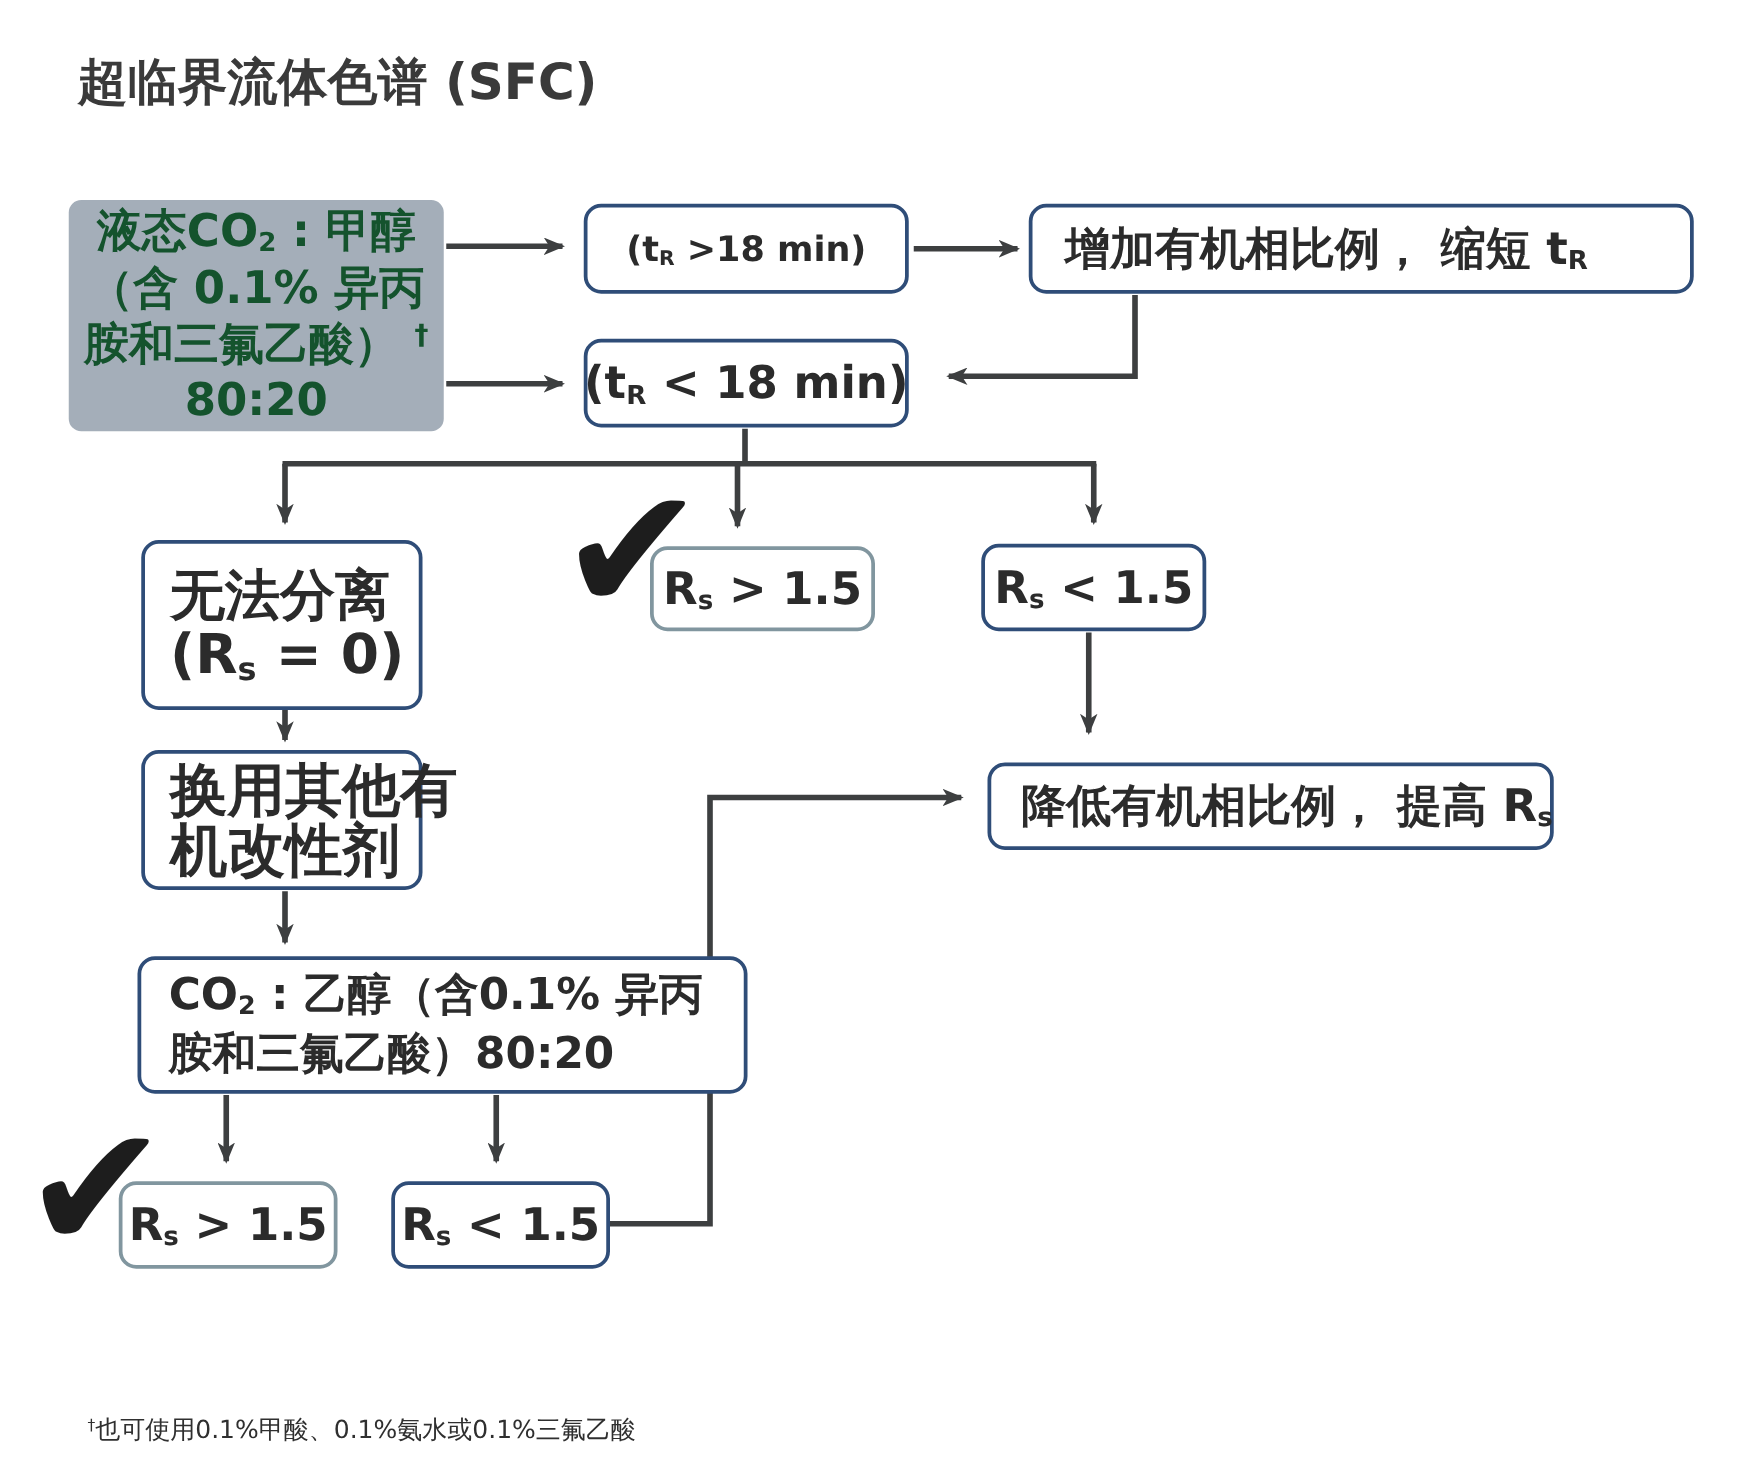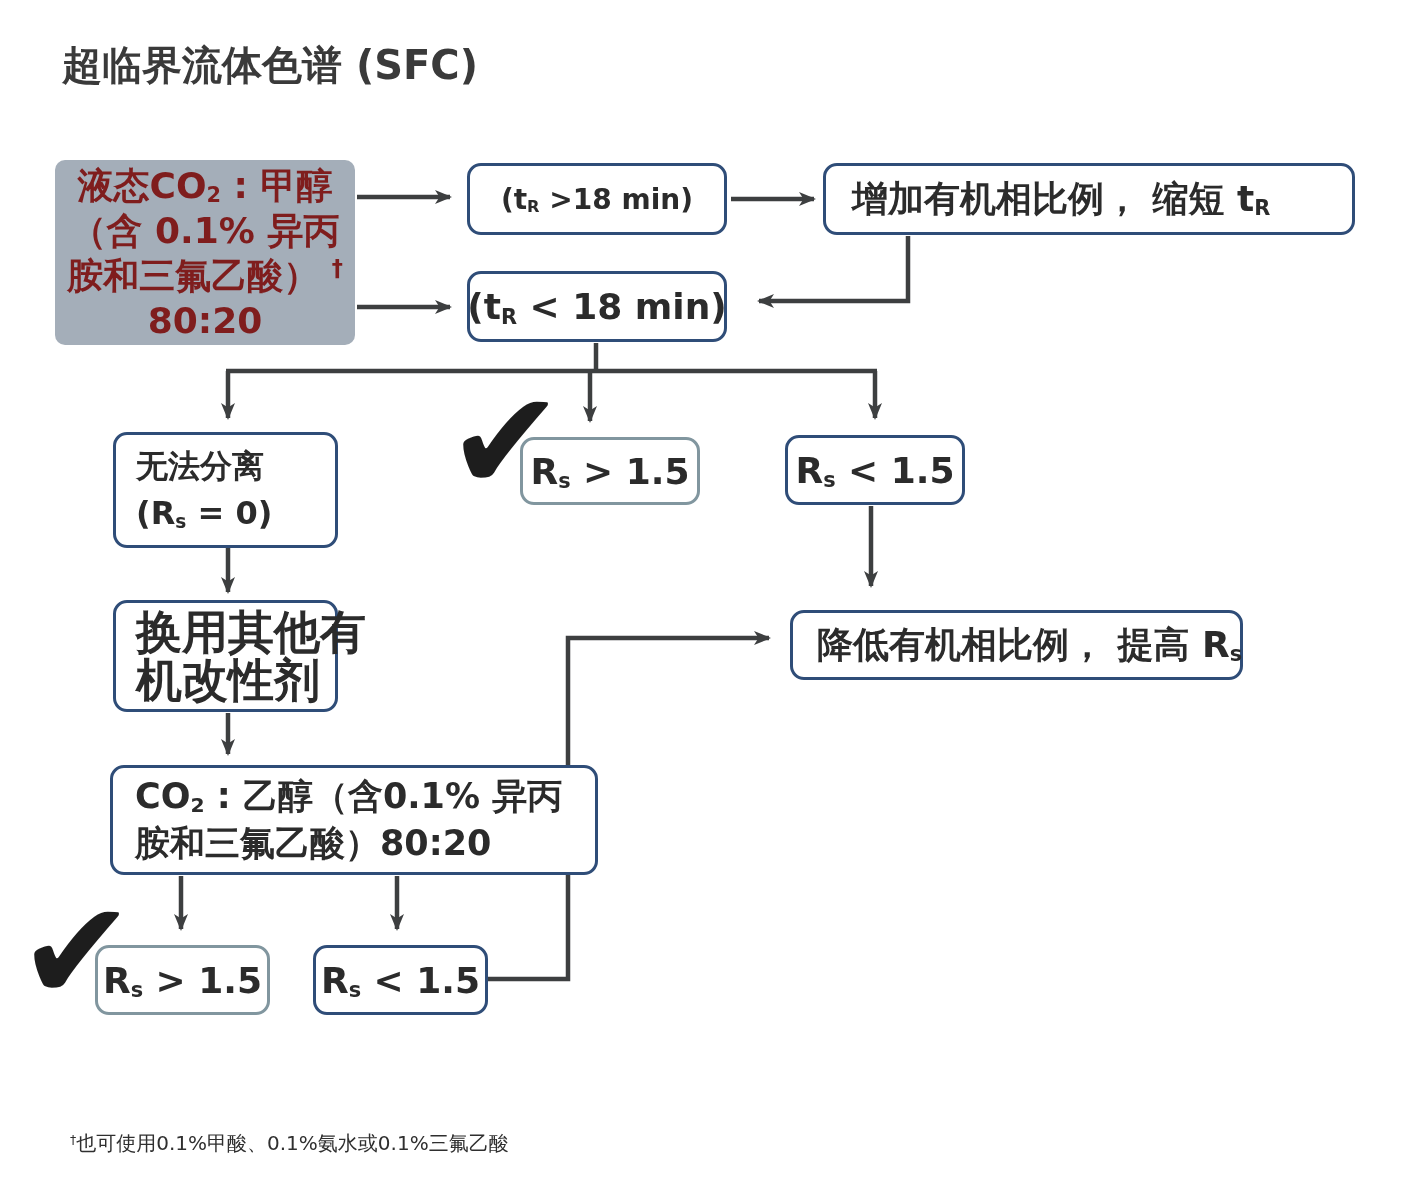--- a/index.html
+++ b/index.html
@@ -4,21 +4,21 @@
 <style>
   html,body { margin:0; padding:0; background:#ffffff; }
   body { font-family:"DejaVu Sans","Liberation Sans",sans-serif; }
   .canvas { position:relative; width:1405px; height:1184px; background:#ffffff; overflow:hidden; }
   .title { position:absolute; left:62px; top:38px; margin:0; font-size:40px; font-weight:700; color:#3a3a3a; white-space:nowrap; }
   svg.connectors { position:absolute; left:0; top:0; z-index:1; }
   .node { position:absolute; box-sizing:border-box; background:#ffffff; border:3.5px solid #2f4d78;
           border-radius:14px; display:flex; flex-direction:column; justify-content:center; align-items:center;
           font-weight:700; color:#2b2b2b; z-index:2; }
   .node.light { border-color:#81969f; }
-  .node.gray { background:#a4aeb9; border:none; color:#7f1d1d; border-radius:10px; }
+  .node.gray { background:#a4aeb9; border:none; color:#14532d; border-radius:10px; }
   .node.left { align-items:flex-start; }
   .ln { white-space:nowrap; }
   sub { font-size:0.58em; line-height:0; vertical-align:baseline; position:relative; bottom:-0.22em; }
   sup { font-size:0.62em; line-height:0; vertical-align:baseline; position:relative; top:-0.5em; }
   .check { position:absolute; z-index:3; color:#1d1d1d; font-size:140px; font-weight:700; line-height:1; }
   .footnote { position:absolute; left:70px; top:1130px; font-size:20px; color:#2f2f2f; white-space:nowrap; }
 </style>
 </head>
 <body>
 
@@ -63,21 +63,21 @@
   </div>
 
   <div class="node left" style="left:823px; top:163px; width:532px; height:72px; font-size:36px; padding-left:26px;">
     <div class="ln"><span>增加有机相比例， 缩短 t</span><sub>R</sub></div>
   </div>
 
   <div class="node" style="left:467px; top:271px; width:260px; height:71px; font-size:36px;">
     <div class="ln"><span>(t</span><sub>R</sub><span> &lt; 18 min)</span></div>
   </div>
 
-  <div class="node left" style="left:113px; top:432px; width:225px; height:116px; font-size:32px; line-height:47px; padding-left:20px;text-align:right;">
+  <div class="node left" style="left:113px; top:432px; width:225px; height:136px; font-size:44px; line-height:47px; padding-left:20px;text-align:right;">
     <div class="ln"><span>无法分离</span></div>
     <div class="ln"><span>(R</span><sub>s</sub><span> = 0)</span></div>
   </div>
 
   <div class="check" style="left:447px; top:372px;">✔</div>
 
   <div class="node light" style="left:520px; top:437px; width:180px; height:68px; font-size:36px;">
     <div class="ln"><span>R</span><sub>s</sub><span> &gt; 1.5</span></div>
   </div>
 

